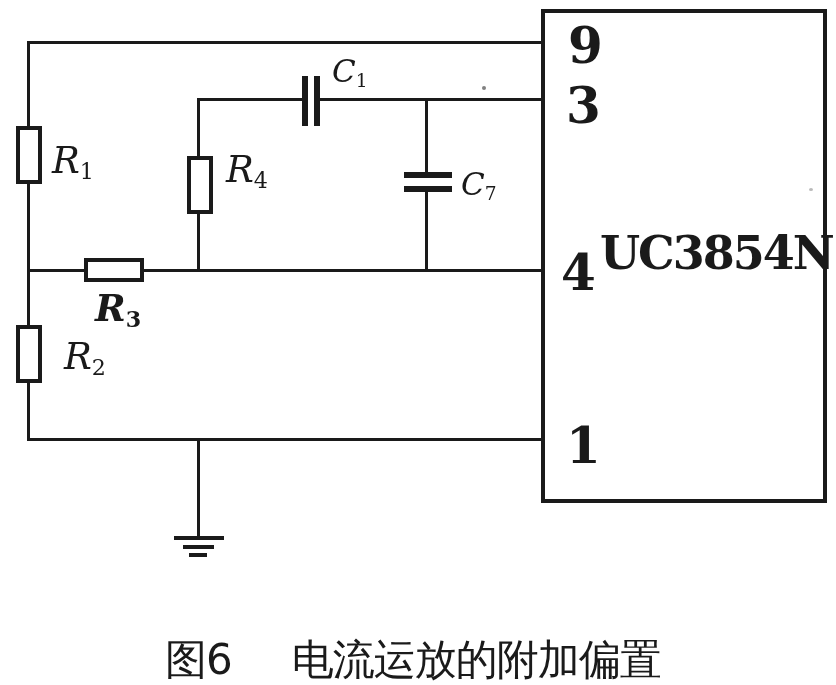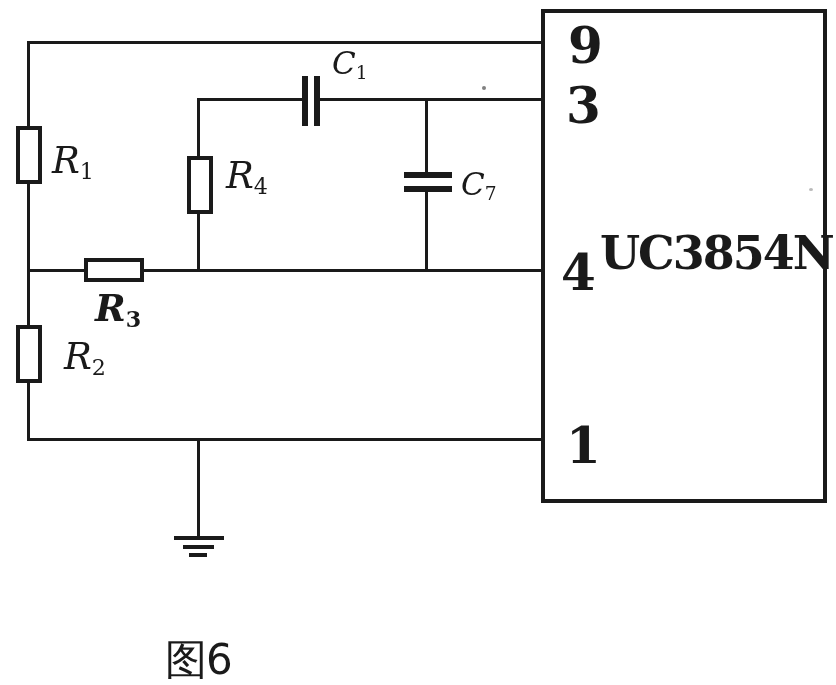--- a/index.html
+++ b/index.html
@@ -95,22 +95,22 @@
     font-style: normal;
     font-size: 0.6em;
     line-height: 1;
     vertical-align: -0.28em;
     letter-spacing: 0;
   }
   .lbl.cap { font-size: 31px; }
   #lbl-r1 { left: 52px;  top: 142px; }
   #lbl-r2 { left: 56px;  top: 338px; margin-left: 8px; }
   #lbl-r3 { left: 95px;  top: 290px; font-weight: bold; }
-  #lbl-r4 { left: 226px; top: 157px; }
-  #lbl-c1 { left: 332px; top: 48px; }
+  #lbl-r4 { left: 226px; top: 151px; }
+  #lbl-c1 { left: 332px; top: 56px; }
   #lbl-c7 { left: 461px; top: 169px; }
 
   
   .caption {
     position: absolute;
     left: 165px; top: 638px;
     display: flex;
     gap: 60px;
     font-family: "DejaVu Sans", "Liberation Sans", sans-serif;
     font-size: 42px;
@@ -168,15 +168,16 @@
   <span class="pin" id="pin-3">3</span>
   <span class="pin" id="pin-4">4</span>
   <span class="pin" id="pin-1">1</span>
   <span id="ic-name">UC3854N</span>
 
   <div class="speck" id="speck-1"></div>
   <div class="speck" id="speck-2"></div>
 
   <div class="caption">
     <span>图6</span>
+    <span>电流运放的附加偏置</span>
   </div>
 
 </div>
 
 </body></html>

